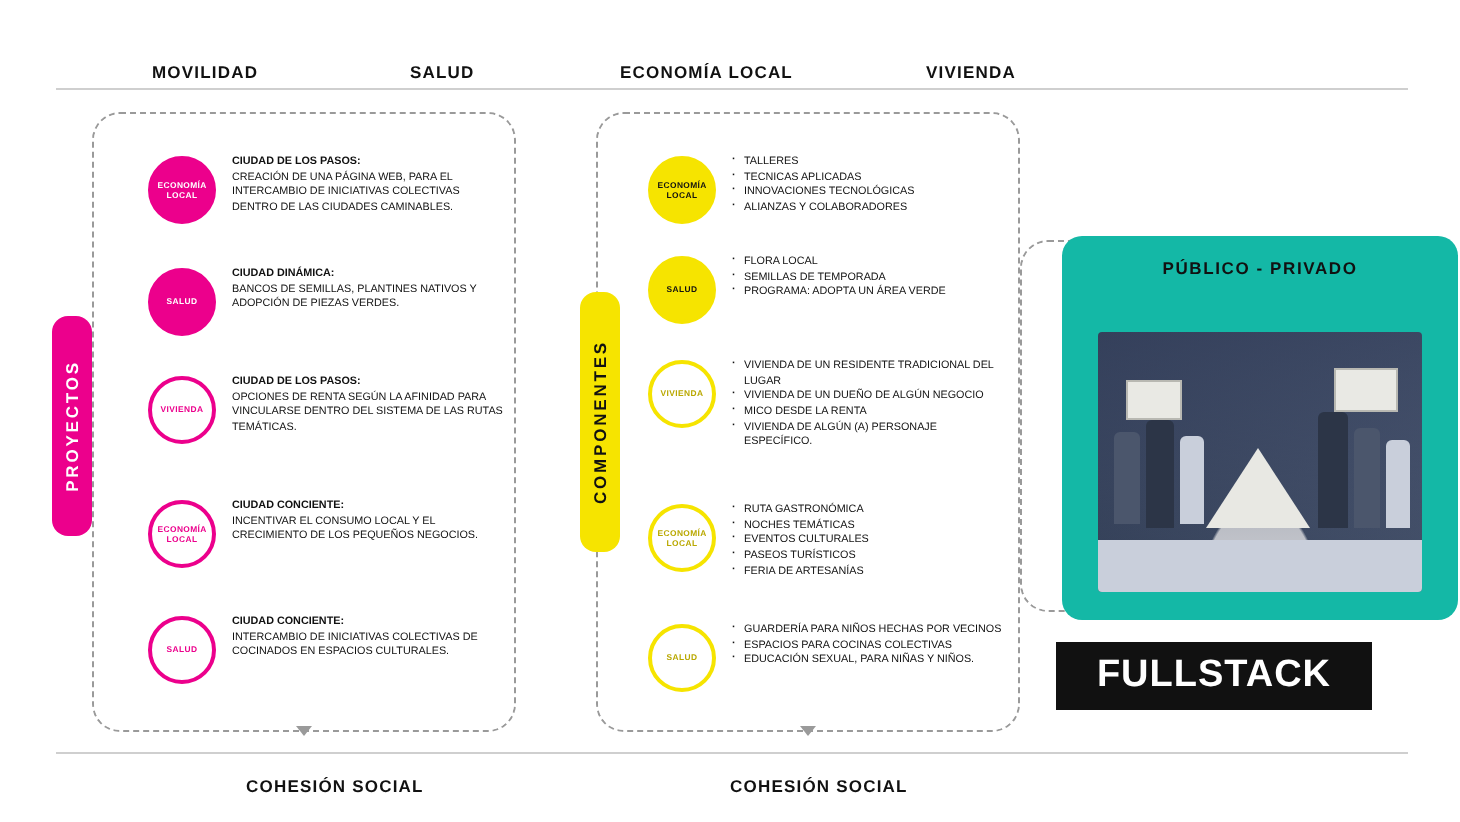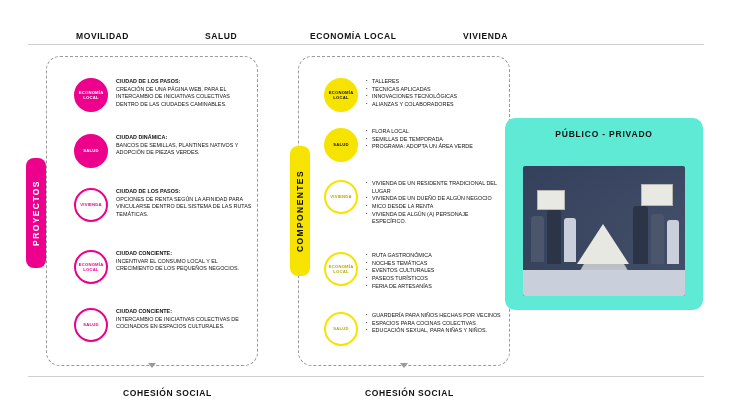--- a/index.html
+++ b/index.html
@@ -104,23 +104,23 @@
   .blist li::before {
     content: "·";
     position: absolute;
     left: 0; top: -1px;
     font-weight: bold;
   }
 
   
   #photo-card {
     position: absolute;
-    left: 505px; top: 118px;
+    left: 531px; top: 118px;
     width: 198px; height: 192px;
-    background: #5eead4;
+    background: #14b8a6;
     border-radius: 10px;
     overflow: hidden;
   }
   #photo-head {
     text-align: center;
     padding-top: 10px;
     font-size: 8.5px;
     font-weight: bold;
     letter-spacing: .8px;
     color: #111;
@@ -312,14 +312,17 @@
       <div class="pfig light" style="left:41px; top:52px; width:12px; height:44px;"></div>
       <div class="pfig" style="left:110px; top:40px; width:15px; height:58px;"></div>
       <div class="pfig mid" style="left:128px; top:48px; width:13px; height:50px;"></div>
       <div class="pfig light" style="left:144px; top:54px; width:12px; height:44px;"></div>
       <div class="psign" style="left:14px; top:24px; width:28px; height:20px;"></div>
       <div class="psign" style="left:118px; top:18px; width:32px; height:22px;"></div>
       <div class="pfig light" style="left:0px; top:104px; width:162px; height:26px; border-radius:0;"></div>
     </div>
   </div>
 
+  <div id="fullstack">
+    <span>FULLSTACK</span>
+  </div>
 
 </div>
 
 </body></html>

